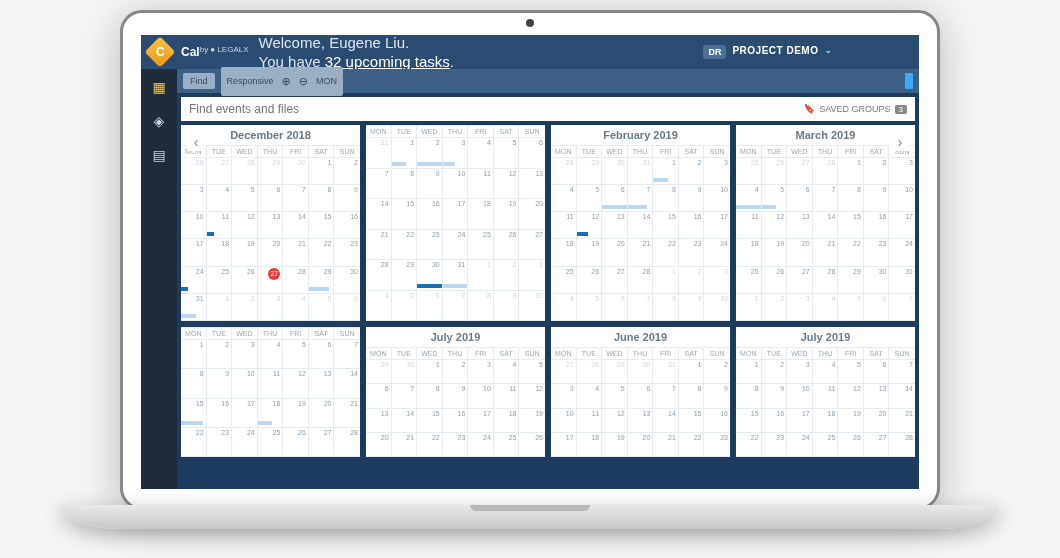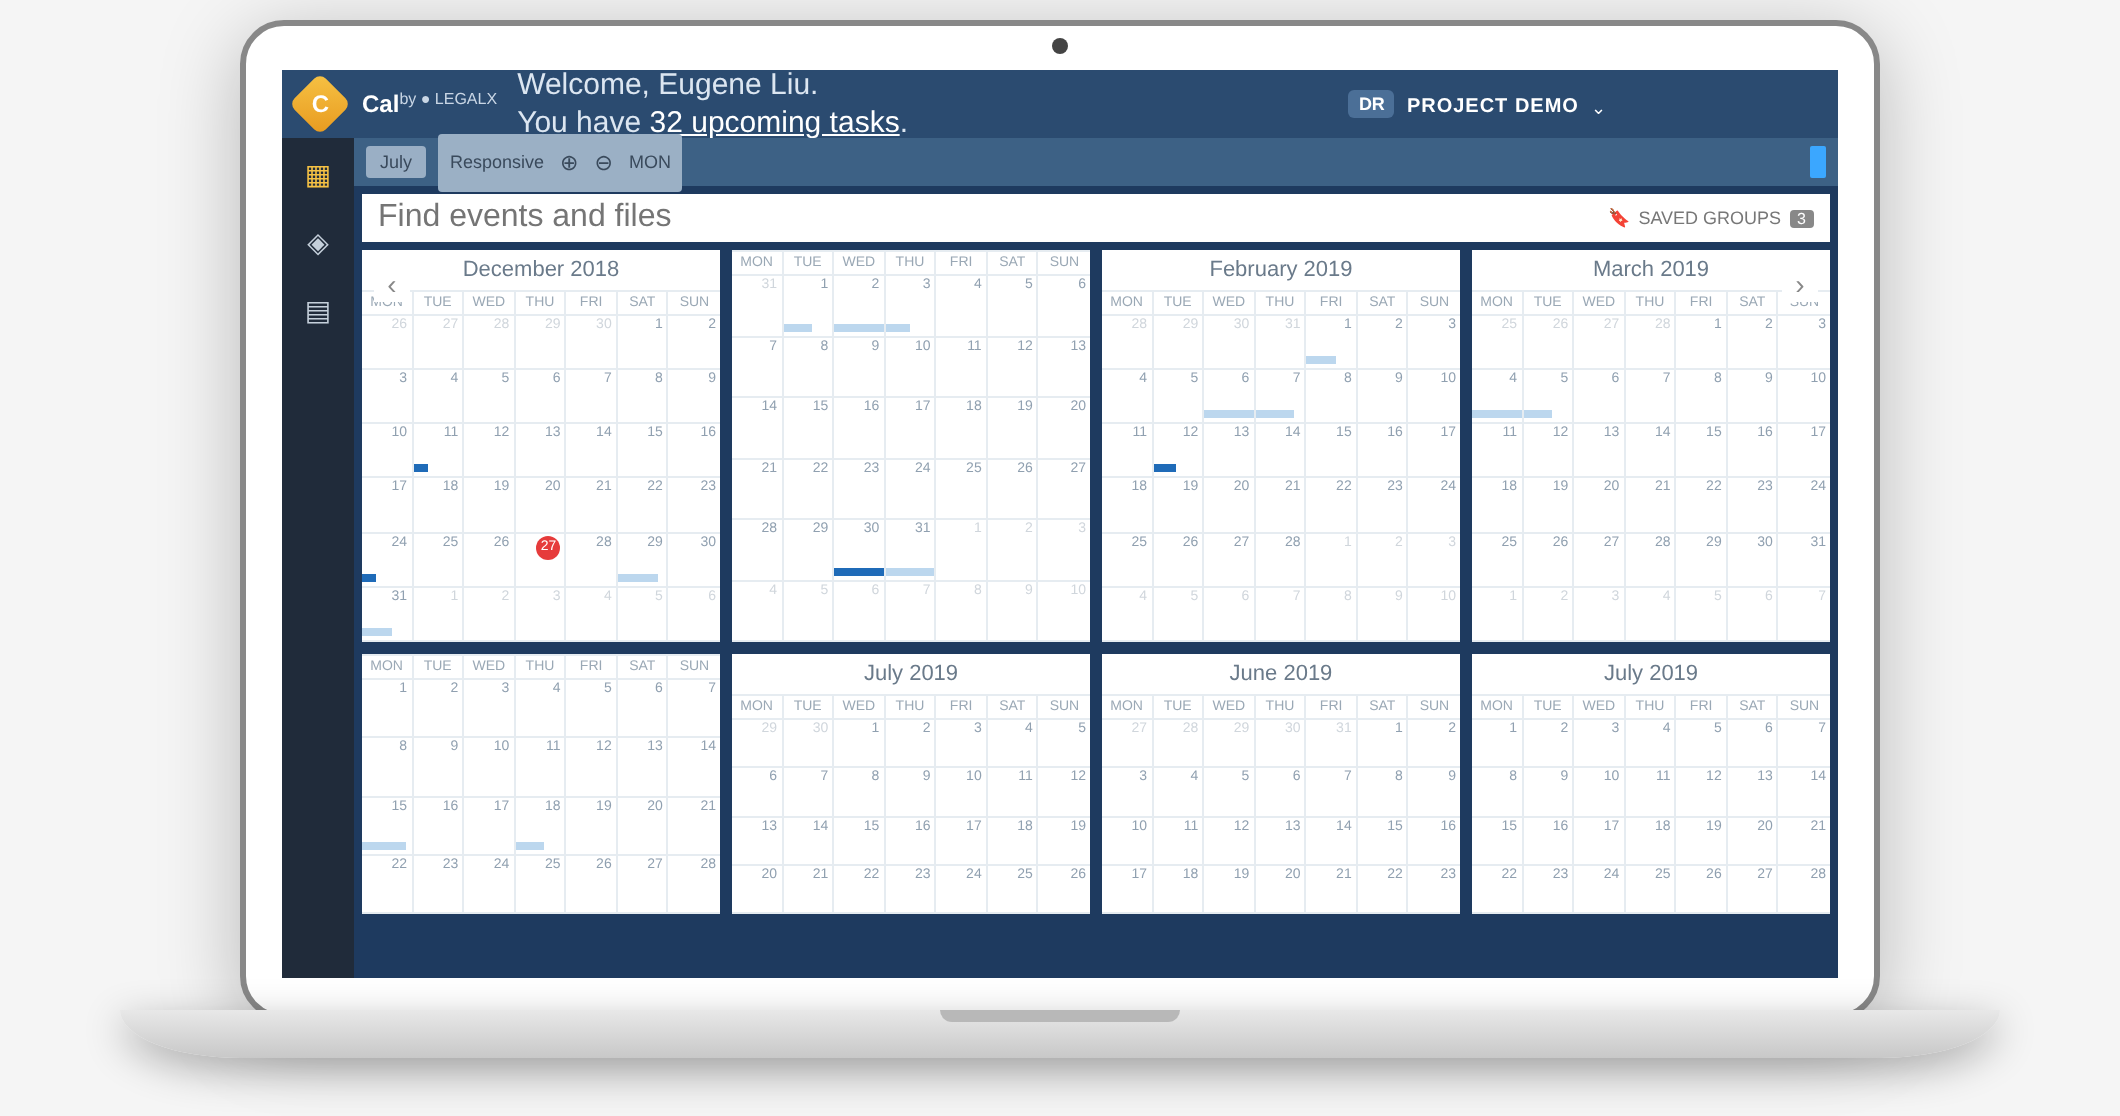--- a/index.html
+++ b/index.html
@@ -12,52 +12,52 @@
 
   
   .hdr{height:34px;background:#2b4b70;display:flex;align-items:center;color:#fff;font-size:10px;padding:0 8px;gap:10px}
   .logo{width:22px;height:22px;background:linear-gradient(135deg,#f6c244,#e89a1f);border-radius:4px;display:flex;align-items:center;justify-content:center;color:#fff;font-weight:bold;font-size:12px;transform:rotate(45deg)}
   .logo span{transform:rotate(-45deg)}
   .brand{display:flex;flex-direction:row;line-height:1.2}
   .brand b{font-size:12px}
   .sub{font-size:8px;color:#c9d6e5}
   .welcome{font-size:15px;color:#dce6f1;line-height:1.3}
   .welcome u{color:#fff}
-  .proj{margin-left:auto;margin-right:108px;display:flex;align-items:flex-end;gap:6px}
+  .proj{margin-left:auto;margin-right:79px;display:flex;align-items:flex-start;gap:6px}
   .dr{background:#4b6f97;padding:2px 5px;border-radius:3px;font-size:9px;font-weight:bold}
   .proj b{font-size:10px;letter-spacing:.5px}
   .chev{font-size:9px}
 
   
   .bodyrow{flex:1;display:flex;min-height:0}
   .sidebar{width:36px;background:#202b3a;display:flex;flex-direction:column;align-items:center;padding-top:8px;gap:14px}
   .sicon{width:20px;height:20px;display:flex;align-items:center;justify-content:center;color:#c5d0db;font-size:14px;cursor:pointer}
   .sicon.active{color:#f6c244}
   .main{flex:1;display:flex;flex-direction:column;min-width:0;background:#1e3a5f}
 
   
   .tbar{height:24px;background:#3d6185;display:flex;align-items:center;padding:0 6px;gap:6px}
   .tbtn{background:#9aafc5;color:#3a4a5c;font-size:9px;padding:3px 7px;border-radius:2px;cursor:pointer}
   .tfield{background:#9bb0c5;font-size:9px;padding:8px 6px;border-radius:2px;color:#3a4a5c;display:flex;align-items:center;gap:8px}
   .zoom{color:#3a4a5c;font-size:11px;cursor:pointer}
   .indicator{margin-left:auto;width:8px;height:16px;background:#3ba7ff;border-radius:1px}
 
   
   .sbar{height:24px;background:#fff;margin:4px;display:flex;align-items:center;padding:0 8px;font-size:10px}
-  .sbar input{border:0;flex:1;font-size:16px;color:#999;outline:0}
+  .sbar input{border:0;flex:1;font-size:12px;color:#999;outline:0}
   .saved{color:#777;font-size:9px;display:flex;align-items:center;gap:4px}
   .badge{background:#888;color:#fff;padding:0 4px;border-radius:2px;font-size:8px}
 
   
   .calwrap{flex:1;overflow:hidden;padding:0 4px 4px 4px;position:relative}
   .navL,.navR{position:absolute;top:8px;z-index:2;color:#888;font-size:14px;cursor:pointer;background:#fff;width:18px;height:18px;display:flex;align-items:center;justify-content:center}
   .navL{left:10px}.navR{right:10px}
   .calgrid{display:grid;grid-template-columns:repeat(4,1fr);gap:6px}
   .month{background:#fff;display:flex;flex-direction:column;height:196px}
-  .mtitle{text-align:center;font-size:11px;color:#6a7a8a;padding:4px 0;font-weight:400}
+  .mtitle{text-align:center;font-size:11px;color:#6a7a8a;padding:4px 0;font-weight:700}
   .dow{display:grid;grid-template-columns:repeat(7,1fr);font-size:7px;color:#9aa8b5;border-top:1px solid #e6ecf1;border-bottom:1px solid #e6ecf1}
   .dow div{text-align:center;padding:2px 0;border-right:1px solid #e6ecf1}
   .dow div:last-child{border-right:0}
   .days{flex:1;display:grid;grid-template-columns:repeat(7,1fr);grid-auto-rows:1fr}
   .day{border-right:1px solid #e6ecf1;border-bottom:1px solid #e6ecf1;font-size:7px;color:#90a0b0;text-align:right;padding:1px 2px;position:relative}
   .day.other{color:#d0d6dc}
   .day:nth-child(7n){border-right:0}
   .ev{position:absolute;left:0;bottom:2px;height:4px;background:#bcd7ee}
   .ev.dark{background:#1f6bb8}
   .today{background:#e63b3b;color:#fff;border-radius:50%;width:12px;height:12px;display:inline-flex;align-items:center;justify-content:center;font-size:7px;float:right}
@@ -91,21 +91,21 @@
 
     <div class="bodyrow">
       <div class="sidebar">
         <div class="sicon active">▦</div>
         <div class="sicon">◈</div>
         <div class="sicon">▤</div>
       </div>
 
       <div class="main">
         <div class="tbar">
-          <span class="tbtn">July</span>
+          <span class="tbtn">Find</span>
           <span class="tfield">
             <span>Responsive</span>
             <span class="zoom">⊕</span>
             <span class="zoom">⊖</span>
             <span>MON</span>
           </span>
           <span class="indicator"></span>
         </div>
 
         <div class="sbar">

